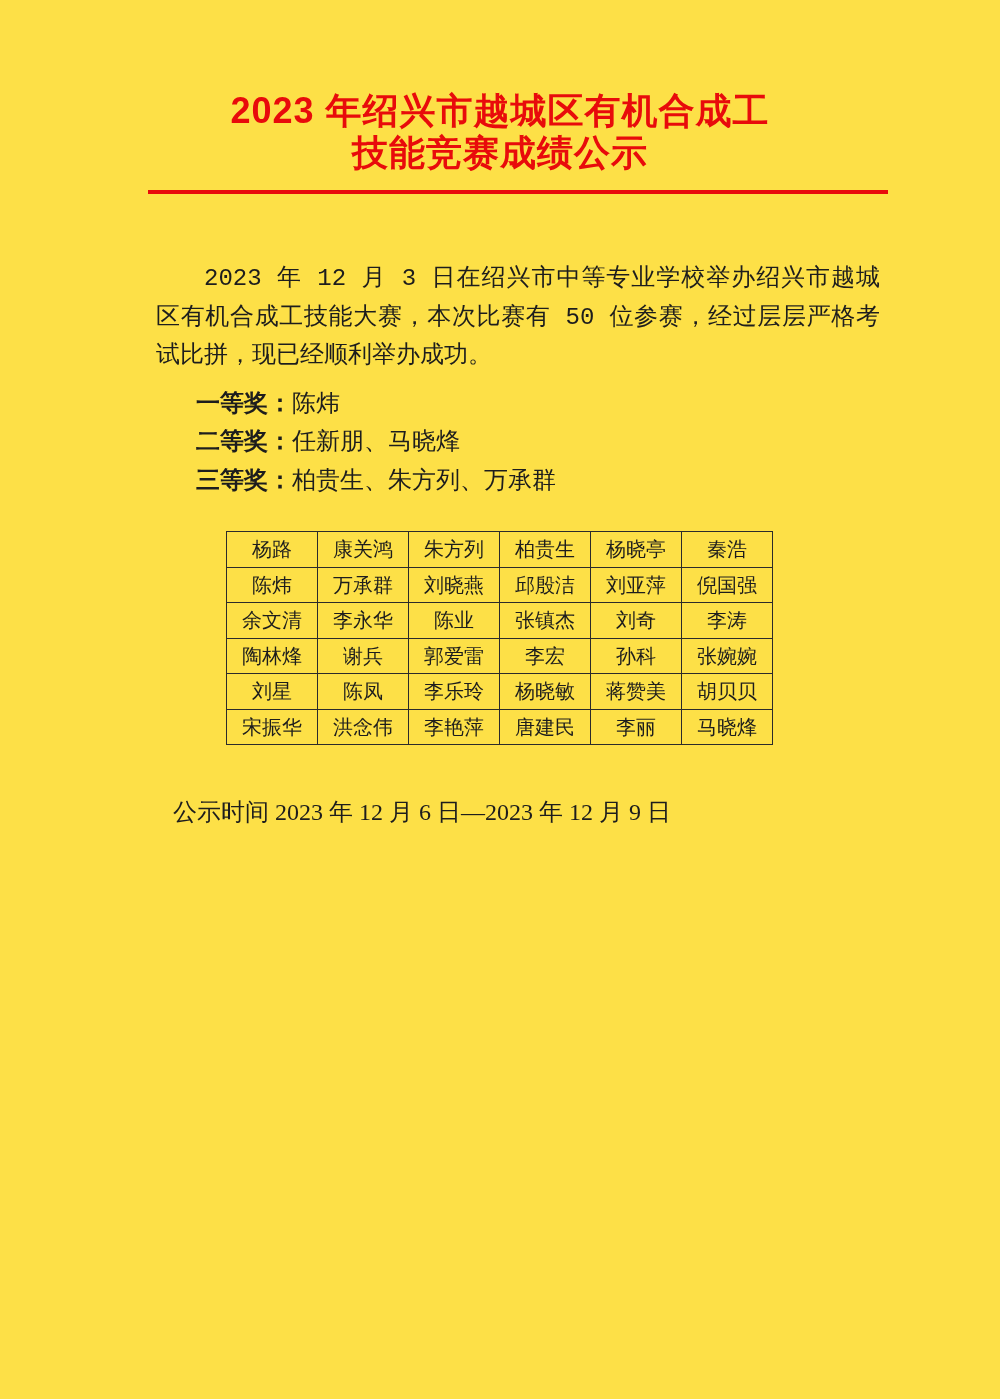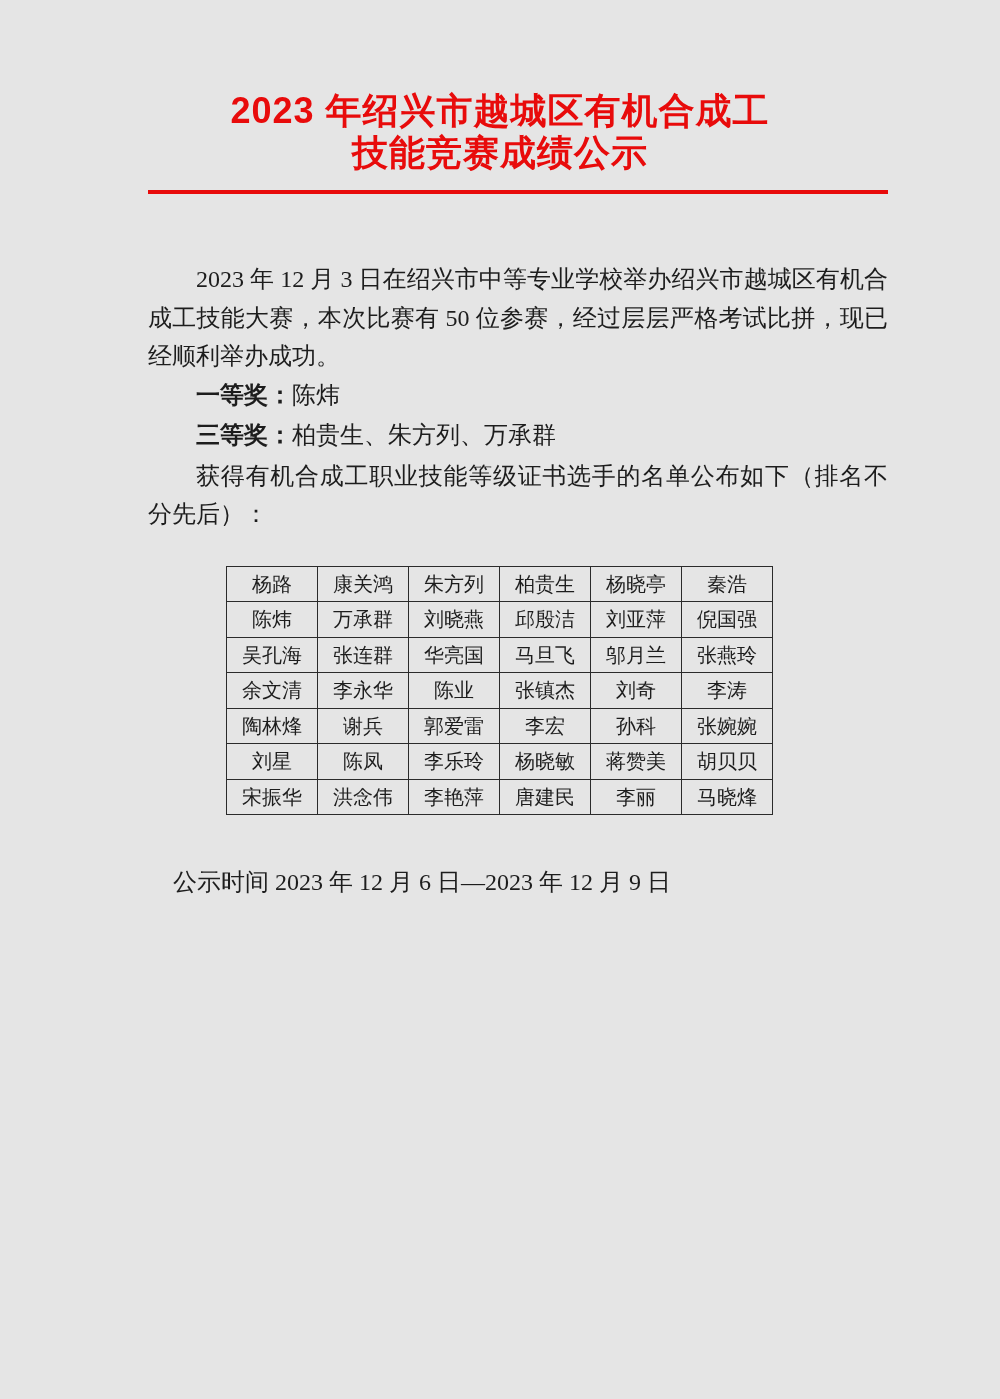--- a/index.html
+++ b/index.html
@@ -1,20 +1,20 @@
 <!DOCTYPE html>
 <html lang="zh" style="--accent: #e80b0b;"><head>
 <meta charset="utf-8">
 <style>
   html, body { margin: 0; padding: 0; background: #ffffff; }
   .doc {
     position: relative;
     width: 1000px;
     height: 1399px;
-    background: #e5e5e5;
+    background: #fde047;
     overflow: hidden;
     font-family: "Liberation Serif", "DejaVu Serif", serif;
     color: #1d1d1d;
   }
   .title-block {
     padding-top: 90px;
     text-align: center;
     font-family: "Liberation Sans", "DejaVu Sans", sans-serif;
     font-weight: bold;
     font-size: 36px;
@@ -29,24 +29,24 @@
     margin: 16px 0 0 148px;
     background: var(--accent, #e80b0b);
   }
   .content {
     width: 740px;
     margin: 66px 0 0 148px;
     font-size: 24px;
     line-height: 38.5px;
     text-align: justify;
   }
-  .para { margin: 0; text-indent: 2em; }
+  .para { margin: 8px; text-indent: 2em; font-family: Liberation Mono, monospace; }
   .award-line { text-indent: 2em; }
   .award-label {
-    font-family: Liberation Mono, monospace;
+    font-family: Liberation Sans, sans-serif;
     font-weight: bold;
   }
   .name-table {
     margin: 32px 0 0 78px;
     border-collapse: collapse;
     table-layout: fixed;
     width: 541px;
     font-size: 20px;
     line-height: 1;
   }
@@ -75,49 +75,41 @@
     <div class="title-line">2023 年绍兴市越城区有机合成工</div>
     <div class="title-line title-line2">技能竞赛成绩公示</div>
   </div>
 
   <div class="rule"></div>
 
   <div class="content">
     <p class="para">2023 年 12 月 3 日在绍兴市中等专业学校举办绍兴市越城区有机合成工技能大赛，本次比赛有 50 位参赛，经过层层严格考试比拼，现已经顺利举办成功。</p>
 
     <div class="award-line"><span class="award-label">一等奖：</span><span>陈炜</span></div>
+    <div class="award-line"><span class="award-label">二等奖：</span><span>任新朋、马晓烽</span></div>
     <div class="award-line"><span class="award-label">三等奖：</span><span>柏贵生、朱方列、万承群</span></div>
 
-    <p class="para">获得有机合成工职业技能等级证书选手的名单公布如下（排名不分先后）：</p>
 
     <table class="name-table">
       <tbody>
         <tr>
           <td>杨路</td>
           <td>康关鸿</td>
           <td>朱方列</td>
           <td>柏贵生</td>
           <td>杨晓亭</td>
           <td>秦浩</td>
         </tr>
         <tr>
           <td>陈炜</td>
           <td>万承群</td>
           <td>刘晓燕</td>
           <td>邱殷洁</td>
           <td>刘亚萍</td>
           <td>倪国强</td>
-        </tr>
-        <tr>
-          <td>吴孔海</td>
-          <td>张连群</td>
-          <td>华亮国</td>
-          <td>马旦飞</td>
-          <td>邬月兰</td>
-          <td>张燕玲</td>
         </tr>
         <tr>
           <td>余文清</td>
           <td>李永华</td>
           <td>陈业</td>
           <td>张镇杰</td>
           <td>刘奇</td>
           <td>李涛</td>
         </tr>
         <tr>

